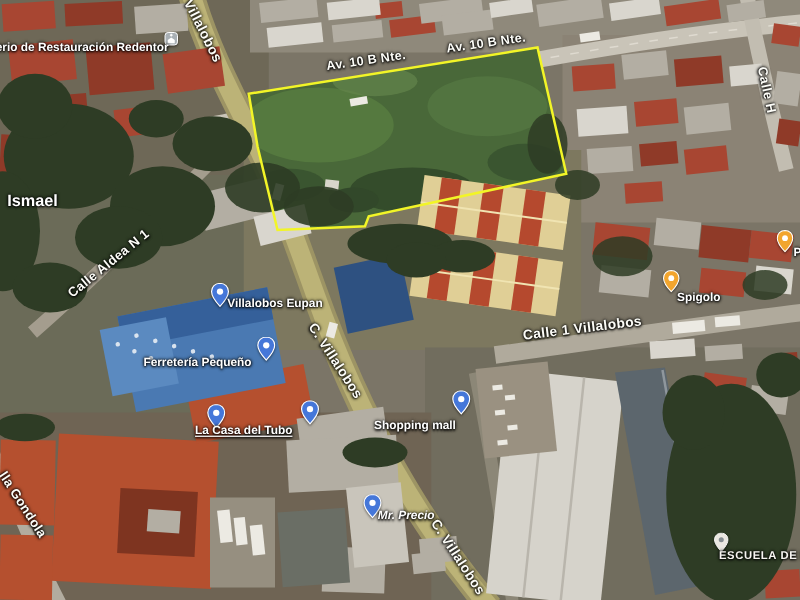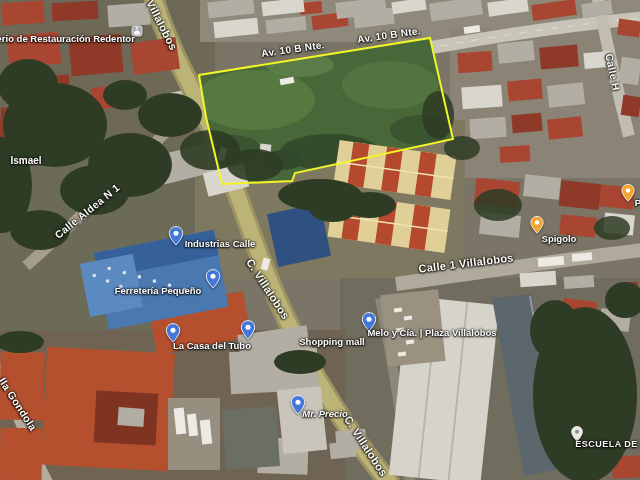--- a/index.html
+++ b/index.html
@@ -4,21 +4,21 @@
 <style>
   html,body{margin:0;padding:0;background:#1b1b1b}
   .stage{position:relative;width:640px;height:480px;overflow:hidden;
          font-family:"Liberation Sans",sans-serif;background:#7b7567;cursor:grab}
   .stage svg.bg{position:absolute;left:0;top:0;display:block}
   #labels{position:absolute;left:0;top:0;width:100%;height:100%}
   .map-label{position:absolute;white-space:nowrap;color:#fff;
              text-shadow:0 0 2px rgba(0,0,0,.95),0 0 3px rgba(0,0,0,.8),0 1px 2px rgba(0,0,0,.9)}
   .street-label{font-weight:700;color:#fdfdf8;letter-spacing:.3px}
   .poi-label{font-weight:700;font-size:9.5px;color:#fff}
-  .poi-label.locality{font-size:10px}
+  .poi-label.locality{font-size:13px}
   .poi-label.caps{font-size:9px;letter-spacing:.5px;color:#f7f5f1}
   .pin,.flat-icon{position:absolute;line-height:0}
   .pin svg,.flat-icon svg{filter:drop-shadow(0 1px 1px rgba(0,0,0,.5))}
 </style>
 </head>
 <body>
 
 <div class="stage">
   <svg class="bg" width="640" height="480" viewBox="0 0 640 480">
     <defs>
@@ -239,41 +239,40 @@
           <rect x="1" y="1" width="10" height="10" rx="2.5" fill="#a9b0b5" stroke="#fff" stroke-width=".8"></rect>
           <path d="M6 2v2.2 M4.9 3.1h2.2" stroke="#fff" stroke-width=".9"></path>
           <path d="M3.2 9.6V6.9L6 5l2.8 1.9v2.7z" fill="#fff"></path>
         </svg></div>
       <div class="map-label poi-label" style="left: 52px; top: 38px; transform: translate(-50%, -50%);">Ministerio de Restauración Redentor</div>
       <div class="map-label poi-label locality" style="left: 26px; top: 160px; transform: translate(-50%, -50%);">Ismael</div>
       <div class="pin" style="left: 176px; top: 236px; transform: translate(-50%, -50%);"><svg width="15" height="20" viewBox="0 0 16 21">
           <path d="M8 .5C3.8.5.8 3.6.8 7.6.8 12.6 8 20.2 8 20.2s7.2-7.6 7.2-12.6C15.2 3.6 12.2.5 8 .5z" fill="#4577d9" stroke="#fff" stroke-width="1"></path>
           <circle cx="8" cy="7.6" r="2.7" fill="#fff"></circle>
         </svg></div>
-      <div class="map-label poi-label" style="left: 220px; top: 243px; transform: translate(-50%, -50%);">Industrias Calle</div>
+      <div class="map-label poi-label" style="left: 220px; top: 243px; transform: translate(-50%, -50%);">Villalobos Eupan</div>
       <div class="pin" style="left: 213px; top: 279px; transform: translate(-50%, -50%);"><svg width="15" height="20" viewBox="0 0 16 21">
           <path d="M8 .5C3.8.5.8 3.6.8 7.6.8 12.6 8 20.2 8 20.2s7.2-7.6 7.2-12.6C15.2 3.6 12.2.5 8 .5z" fill="#4577d9" stroke="#fff" stroke-width="1"></path>
           <circle cx="8" cy="7.6" r="2.7" fill="#fff"></circle>
         </svg></div>
       <div class="map-label poi-label" style="left: 158px; top: 290px; transform: translate(-50%, -50%);">Ferretería Pequeño</div>
       <div class="pin" style="left: 173px; top: 333px; transform: translate(-50%, -50%);"><svg width="15" height="20" viewBox="0 0 16 21">
           <path d="M8 .5C3.8.5.8 3.6.8 7.6.8 12.6 8 20.2 8 20.2s7.2-7.6 7.2-12.6C15.2 3.6 12.2.5 8 .5z" fill="#4577d9" stroke="#fff" stroke-width="1"></path>
           <circle cx="8" cy="7.6" r="2.7" fill="#fff"></circle>
         </svg></div>
-      <div class="map-label poi-label" style="left: 212px; top: 345px; transform: translate(-50%, -50%);">La Casa del Tubo</div>
+      <div class="map-label poi-label" style="left: 195px; top: 345px; transform: translate(-50%, -50%); text-decoration: underline;">La Casa del Tubo</div>
       <div class="pin" style="left: 248px; top: 330px; transform: translate(-50%, -50%);"><svg width="15" height="20" viewBox="0 0 16 21">
           <path d="M8 .5C3.8.5.8 3.6.8 7.6.8 12.6 8 20.2 8 20.2s7.2-7.6 7.2-12.6C15.2 3.6 12.2.5 8 .5z" fill="#4577d9" stroke="#fff" stroke-width="1"></path>
           <circle cx="8" cy="7.6" r="2.7" fill="#fff"></circle>
         </svg></div>
       <div class="map-label poi-label" style="left: 284px; top: 341px; transform: translate(-50%, -50%); margin-left: 48px;">Shopping mall</div>
       <div class="pin" style="left: 369px; top: 322px; transform: translate(-50%, -50%);"><svg width="15" height="20" viewBox="0 0 16 21">
           <path d="M8 .5C3.8.5.8 3.6.8 7.6.8 12.6 8 20.2 8 20.2s7.2-7.6 7.2-12.6C15.2 3.6 12.2.5 8 .5z" fill="#4577d9" stroke="#fff" stroke-width="1"></path>
           <circle cx="8" cy="7.6" r="2.7" fill="#fff"></circle>
         </svg></div>
-      <div class="map-label poi-label" style="left: 432px; top: 332px; transform: translate(-50%, -50%);">Melo y Cía. | Plaza Villalobos</div>
       <div class="pin" style="left: 298px; top: 405px; transform: translate(-50%, -50%);"><svg width="15" height="20" viewBox="0 0 16 21">
           <path d="M8 .5C3.8.5.8 3.6.8 7.6.8 12.6 8 20.2 8 20.2s7.2-7.6 7.2-12.6C15.2 3.6 12.2.5 8 .5z" fill="#4577d9" stroke="#fff" stroke-width="1"></path>
           <circle cx="8" cy="7.6" r="2.7" fill="#fff"></circle>
         </svg></div>
       <div class="map-label poi-label" style="left: 325px; top: 413px; transform: translate(-50%, -50%); font-style: italic;">Mr. Precio</div>
       <div class="pin" style="left: 537px; top: 225px; transform: translate(-50%, -50%);"><svg width="14" height="18" viewBox="0 0 16 21">
           <path d="M8 .5C3.8.5.8 3.6.8 7.6.8 12.6 8 20.2 8 20.2s7.2-7.6 7.2-12.6C15.2 3.6 12.2.5 8 .5z" fill="#f2a52e" stroke="#fff" stroke-width="1"></path>
           <circle cx="8" cy="7.6" r="2.7" fill="#fff"></circle>
         </svg></div>
       <div class="map-label poi-label" style="left: 559px; top: 238px; transform: translate(-50%, -50%);">Spigolo</div>

